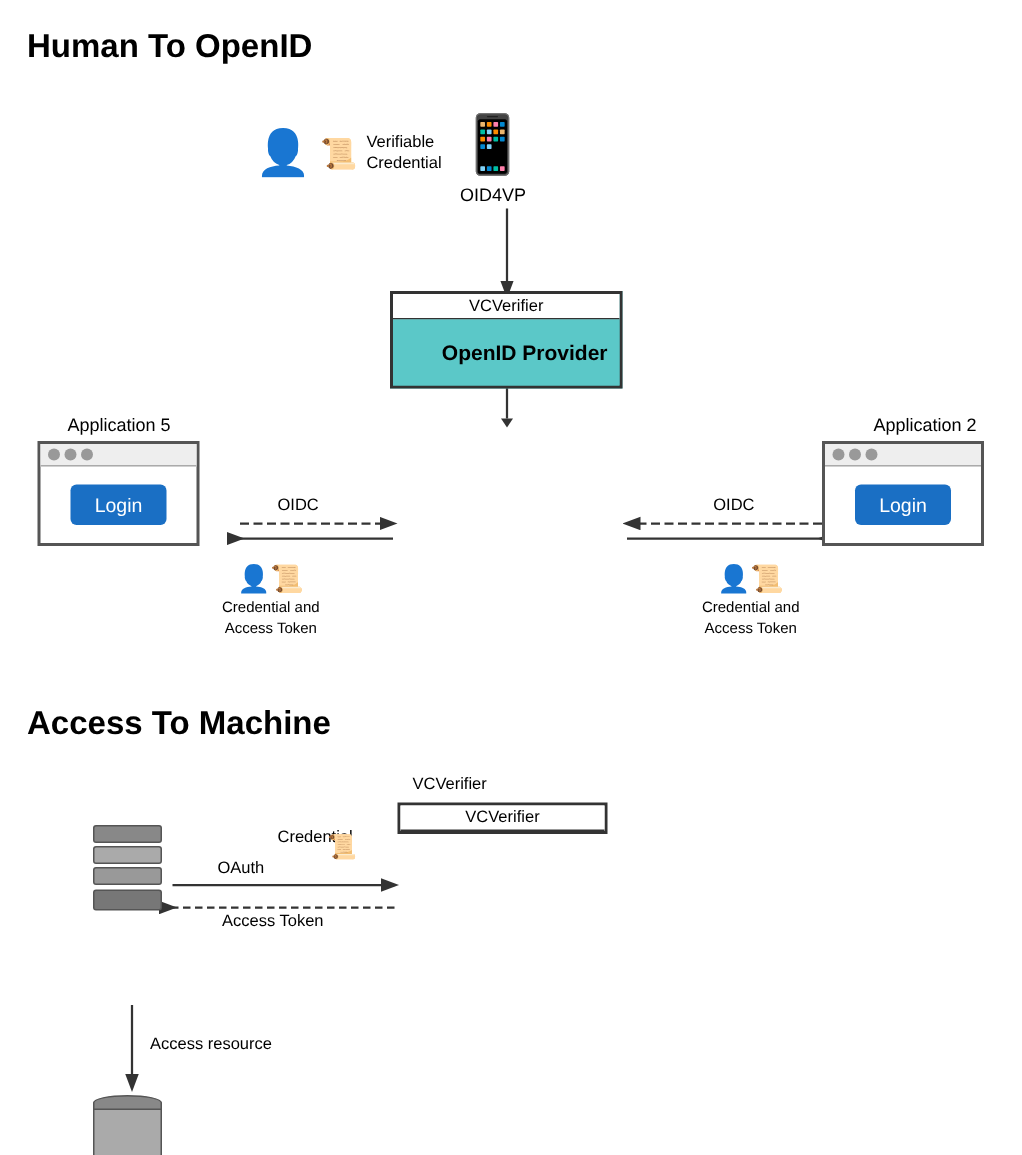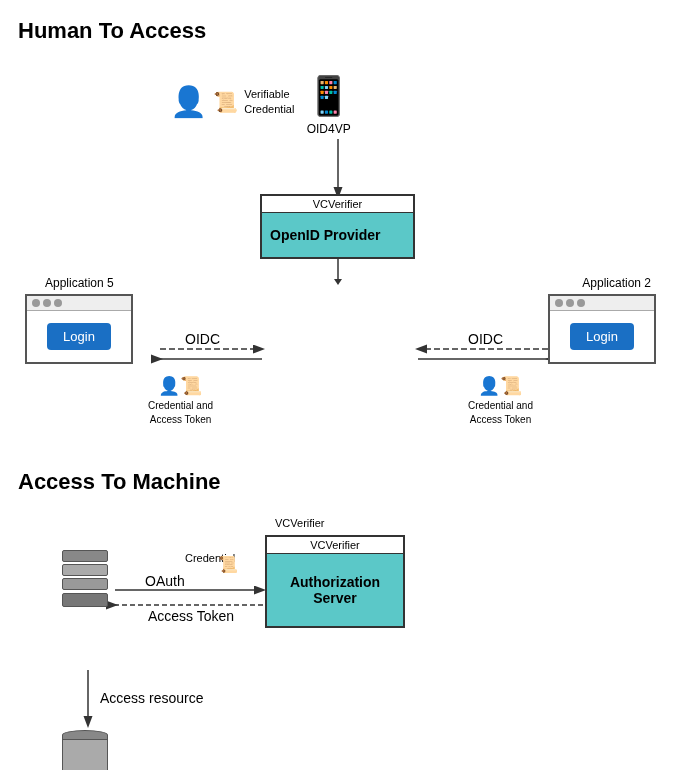--- a/index.html
+++ b/index.html
@@ -64,21 +64,21 @@
       background: #1a6fc4;
       color: #fff;
       text-align: center;
       padding: 14px 8px;
       font-size: 14px;
       font-weight: bold;
       border-bottom: 2px solid #333;
     }
     .openid-provider-box {
       background: #5bc8c8;
-      text-align: left;
+      text-align: right;
       padding: 14px 8px;
       font-size: 14px;
       font-weight: bold;
     }
     
     .app-box {
       position: absolute;
       top: 250px;
       width: 108px;
       border: 2px solid #555;
@@ -113,21 +113,21 @@
     .app-title-text {
       position: absolute;
       font-size: 12px;
       top: 232px;
     }
     .app-title-left { left: 45px; }
     .app-title-right { right: 30px; }
     
     .arrow-label {
       position: absolute;
-      font-size: 14px;
+      font-size: 11px;
     }
     
     .cred-area {
       position: absolute;
       display: flex;
       flex-direction: column;
       align-items: center;
       font-size: 10px;
       text-align: center;
       line-height: 1.4;
@@ -162,21 +162,21 @@
       background: #5bc8c8;
       text-align: center;
       padding: 20px 8px;
       font-size: 14px;
       font-weight: bold;
     }
   </style>
 </head>
 <body>
 
-<div class="section-title">Human To Access</div>
+<div class="section-title">Human To OpenID</div>
 
 <div class="h2m-container">
 
   <svg class="diagram-svg" width="681" height="415">
 
     <line x1="338" y1="95" x2="338" y2="152" stroke="#333" stroke-width="1.5" marker-end="url(#arr)"></line>
 
     <line x1="338" y1="213" x2="338" y2="235" stroke="#333" stroke-width="1.5"></line>
     <polygon points="334,213 342,213 338,207" fill="#333"></polygon>
     <polygon points="334,235 342,235 338,241" fill="#333"></polygon>
@@ -277,22 +277,20 @@
       <marker id="arr4" markerWidth="8" markerHeight="8" refX="2" refY="3" orient="auto">
         <path d="M8,0 L8,6 L0,3 z" fill="#333"></path>
       </marker>
     </defs>
   </svg>
 
   <div style="position:absolute; top:22px; left:275px; font-size:11px;">VCVerifier</div>
 
   <div class="vcverifier-box-m2m">
     <div class="vcverifier-label">VCVerifier</div>
-    <div class="auth-server-box">Authorization
-Server</div>
   </div>
 
   <div style="position:absolute; top:55px; left:62px; display:flex; flex-direction:column; align-items:center; gap:2px;">
     <div style="width:46px; height:12px; background:#888; border:1.5px solid #555; border-radius:2px;"></div>
     <div style="width:46px; height:12px; background:#aaa; border:1.5px solid #555; border-radius:2px;"></div>
     <div style="width:46px; height:12px; background:#999; border:1.5px solid #555; border-radius:2px;"></div>
     <div style="width:46px; height:14px; background:#777; border:1.5px solid #555; border-radius:2px; margin-top:1px;"></div>
   </div>
 
   <div style="position:absolute; top:235px; left:62px; display:flex; flex-direction:column; align-items:center;">

